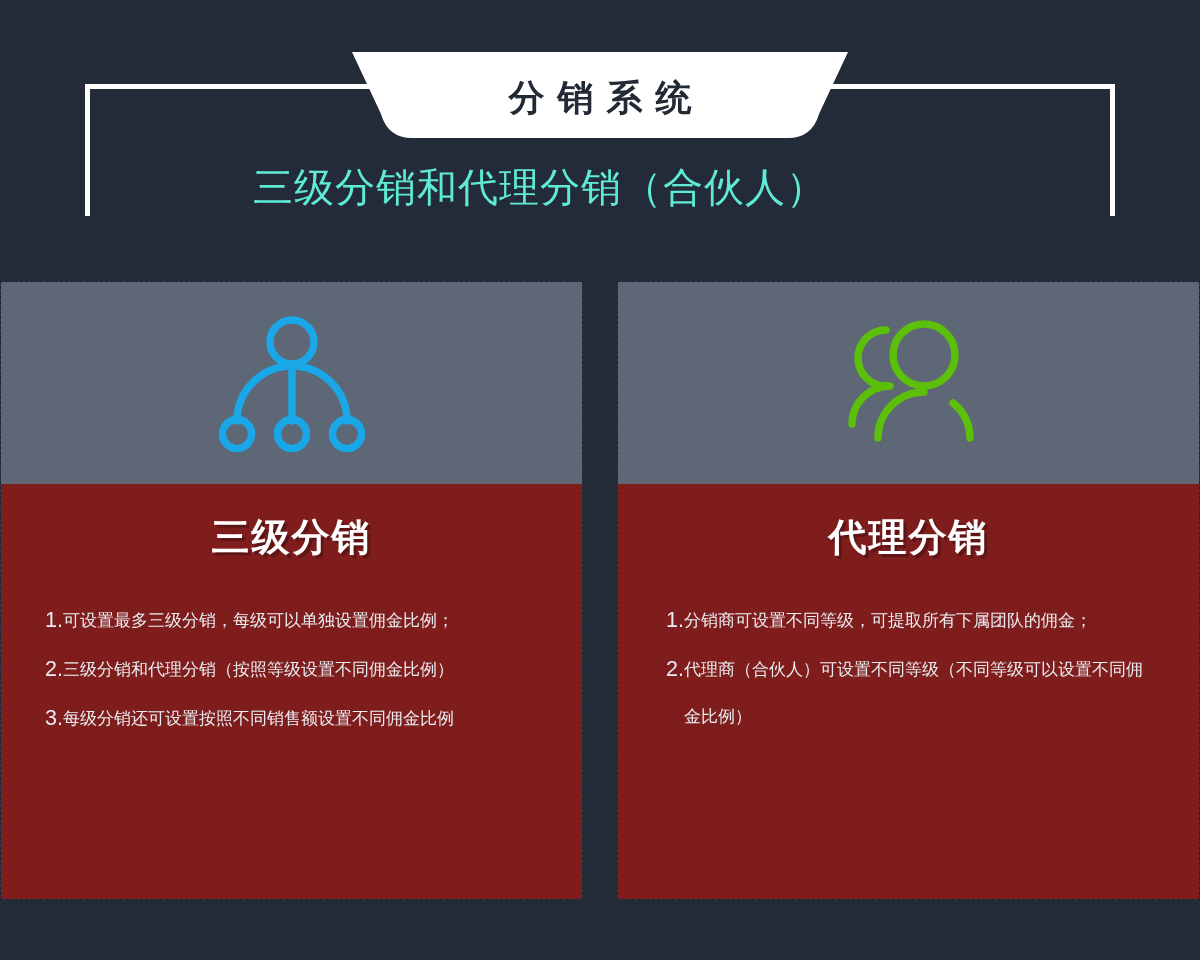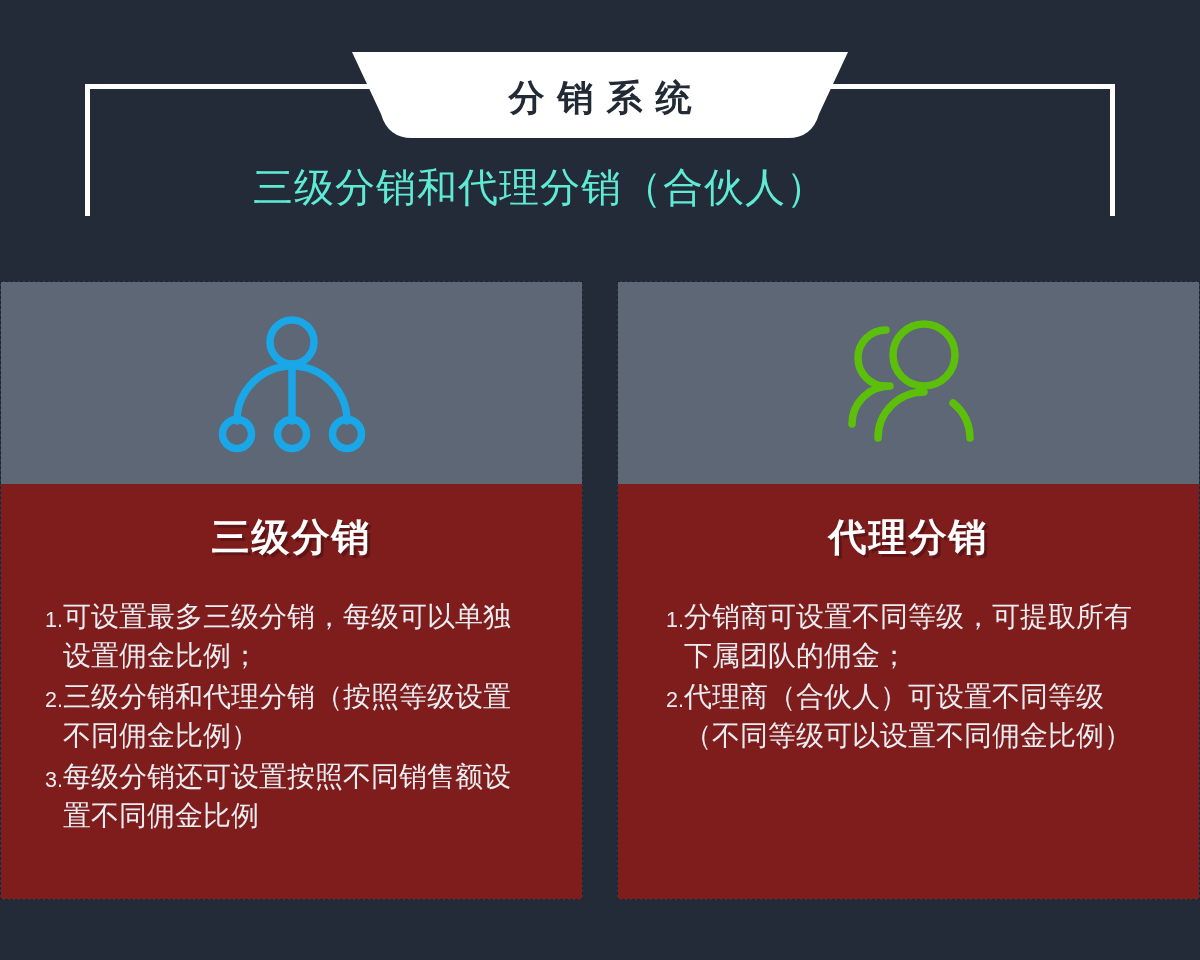--- a/index.html
+++ b/index.html
@@ -140,22 +140,22 @@
   .bullet-num {
     flex: 0 0 auto;
     color: #e9edf2;
     font-size: 21.5px;
     line-height: 47px;
   }
 
   .bullet-text {
     flex: 1 1 auto;
     color: #e9edf2;
-    font-size: 28px;
-    line-height: 39px;
+    font-size: 17px;
+    line-height: 47px;
     font-family: Liberation Serif, serif;
   }
 
   .card-right .bullet-list { padding-left: 14px; }
 
   
   .icon-svg { display: block; }
 </style>
 </head>
 <body>

